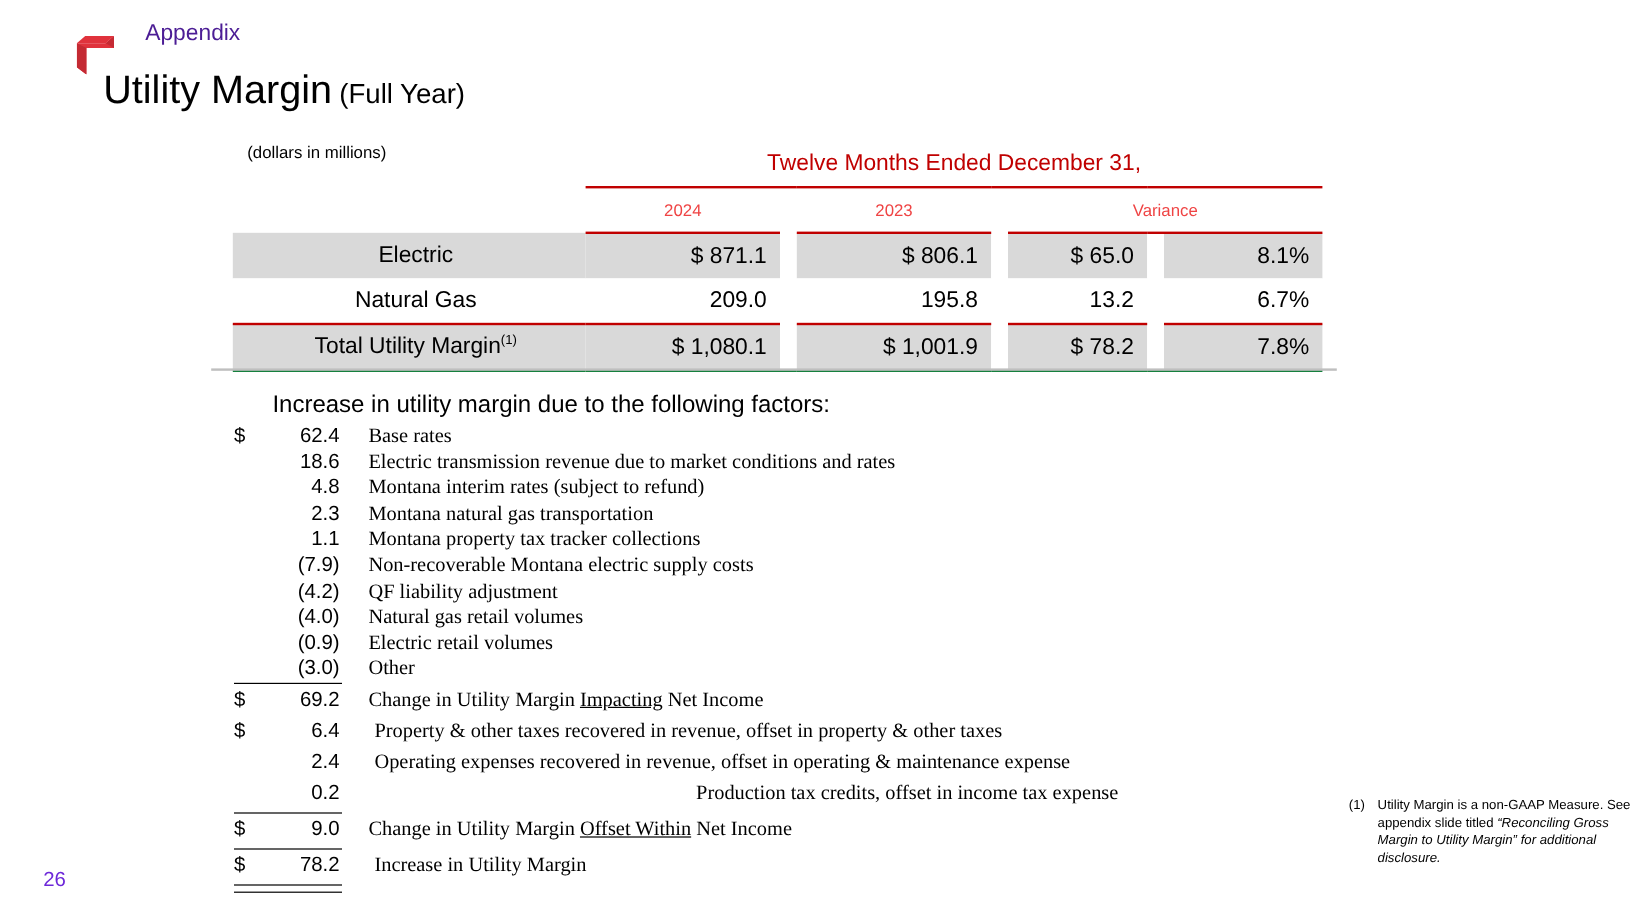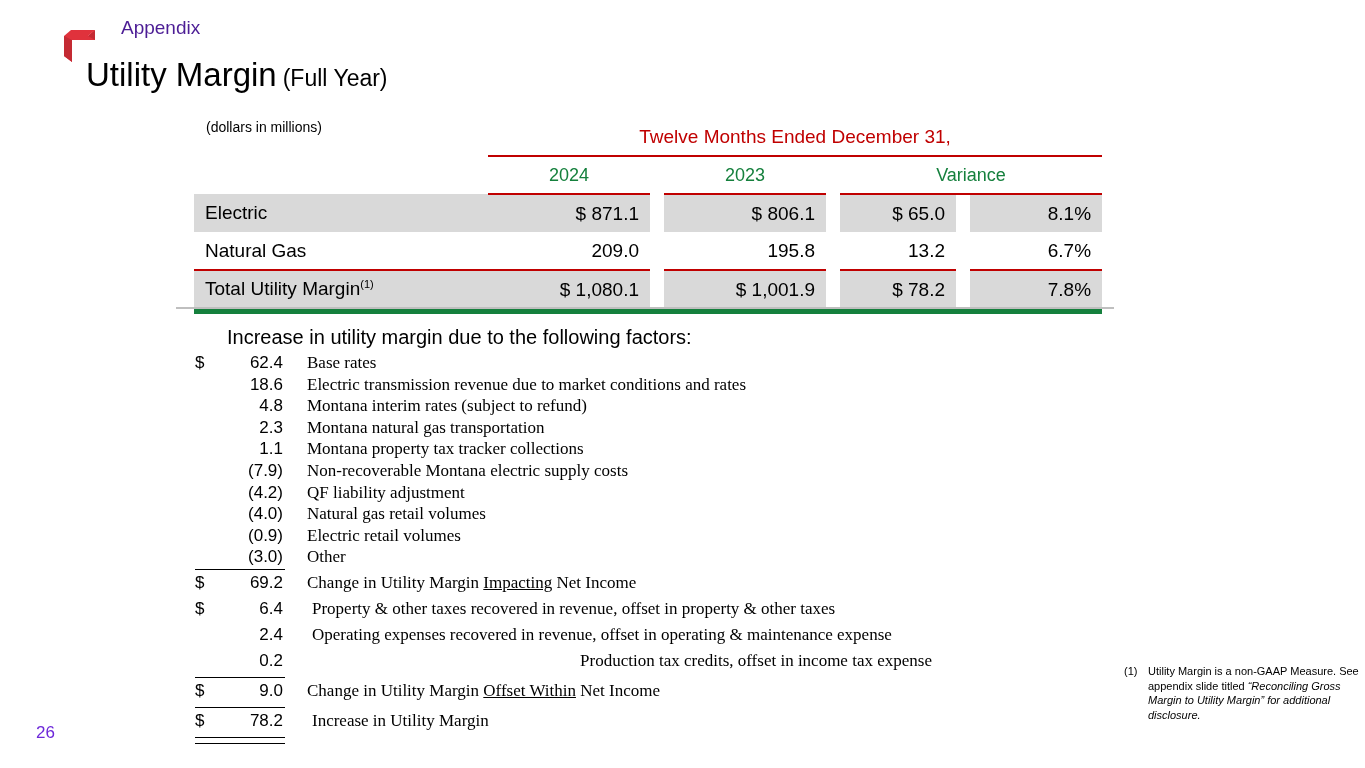--- a/index.html
+++ b/index.html
@@ -90,49 +90,49 @@
 
   .hdr-period {
     color: #C00000;
     font-size: 19px;
     text-align: center;
     height: 26px;
     border-bottom: 2.5px solid #C00000;
     padding-bottom: 1px !important;
   }
   .hdr-year {
-    color: #15803d;
-    font-size: 18px;
+    color: #ef4444;
+    font-size: 14px;
     text-align: center;
     height: 36px;
     border-bottom: 2.5px solid #C00000;
   }
   .hdr-blank { height: 36px; }
 
   .row-shaded td { background: #D9D9D9; }
   .row-plain  td { background: #ffffff; }
 
   .cell-label {
-    text-align: left;
+    text-align: center;
     padding-left: 11px !important;
     height: 37px;
     white-space: nowrap;
   }
   .cell-num {
     text-align: right;
     padding-right: 11px !important;
     height: 37px;
     white-space: nowrap;
   }
   .cell-spacer { background: #ffffff !important; }
 
   .row-total td.cell-num,
   .row-total td.cell-label { border-top: 2.5px solid #C00000; }
   .row-total td.cell-spacer { border-top: none; }
-  #margin-table tr.row-total td { border-bottom: 6px solid #15803d; }
+  #margin-table tr.row-total td { border-bottom: 2px solid #15803d; }
 
   sup.fn { font-size: 11px; vertical-align: super; }
 
   
   #divider {
     position: absolute;
     left: 176px;
     top: 307px;
     width: 938px;
     height: 2px;

